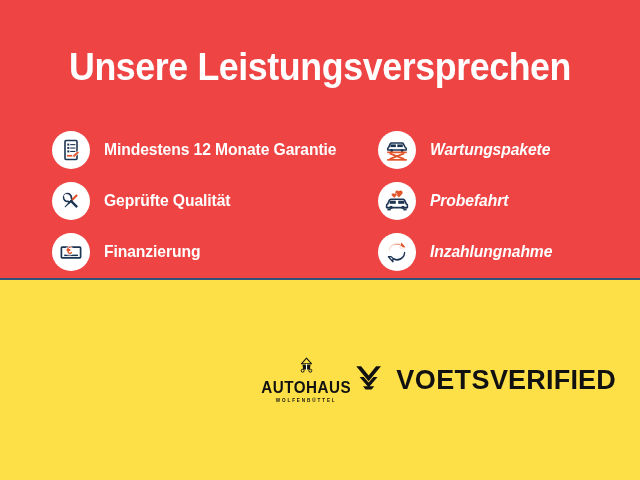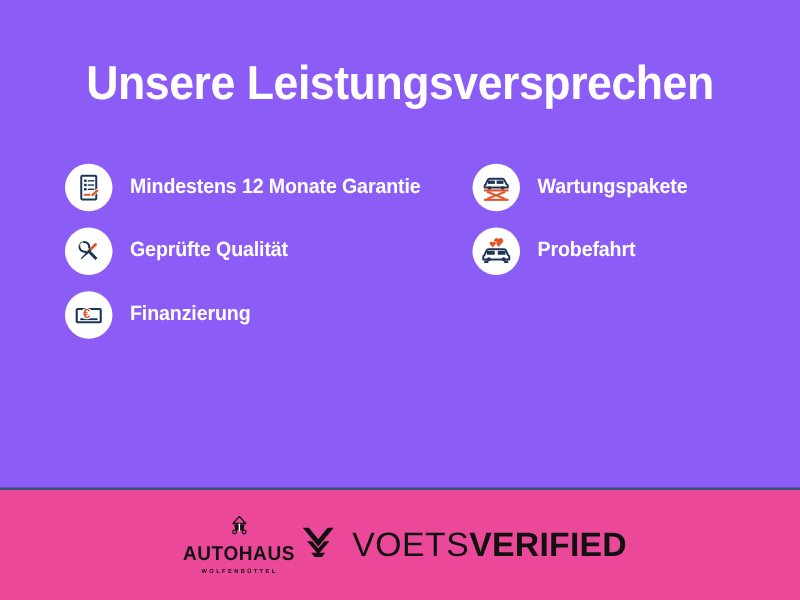--- a/index.html
+++ b/index.html
@@ -11,22 +11,22 @@
     -webkit-font-smoothing:antialiased;
   }
   .banner{
     position:relative;
     width:640px;height:480px;
     display:flex;flex-direction:column;
   }
   
   .panel{
     position:relative;
-    height:392px;
-    background:#8b5cf6;
+    height:280px;
+    background:#ef4444;
     box-sizing:border-box;
     padding:0;
     overflow:hidden;
   }
   .panel-rule{
     position:absolute;left:0;right:0;bottom:0;height:2px;
     background:#33527a;
   }
   .headline{
     margin:0;
@@ -44,21 +44,21 @@
   
   .columns{
     position:absolute;
     top:124px;left:0;right:0;
     display:flex;
     padding:0 16px 0 52px;
     box-sizing:border-box;
   }
   .col{display:flex;flex-direction:column;}
   .col-left{width:332px;}
-  .col-right{width:250px;}
+  .col-right{width:250px;font-style:italic;}
   .feature{
     display:flex;
     align-items:center;
     height:51px;
     margin:0 0 0 0;
   }
   .ico{
     flex:0 0 auto;
     width:38px;height:38px;
     border-radius:50%;
@@ -72,24 +72,24 @@
     font-size:16.5px;
     font-weight:bold;
     letter-spacing:-0.1px;
     transform:scaleX(0.95);
     transform-origin:left center;
     white-space:nowrap;
   }
   
   .footer{
     flex:1;
-    background:#ec4899;
+    background:#fde047;
     display:flex;
     align-items:center;
-    justify-content:center;
+    justify-content:flex-end;
     padding:0 24px 0 30px;
     box-sizing:border-box;
   }
   .autohaus{
     display:flex;flex-direction:column;align-items:center;
     line-height:1;
   }
   .autohaus .emblem{margin-bottom:3px;}
   .autohaus .word{
     font-size:16px;font-weight:bold;color:#111111;
@@ -101,21 +101,21 @@
     font-size:4.6px;font-weight:bold;color:#111111;
     letter-spacing:1.9px;
   }
   .voets{
     display:flex;align-items:center;
   }
   .voets .mark{margin-right:11px;}
   .voets .wordmark{
     font-size:27px;color:#111111;line-height:1;white-space:nowrap;
   }
-  .voets .w-light{font-weight:normal;letter-spacing:0.4px;}
+  .voets .w-light{font-weight:bold;letter-spacing:0.4px;}
   .voets .w-bold{font-weight:bold;letter-spacing:0.2px;}
 </style>
 </head>
 <body>
 
 <div class="banner">
 
   <div class="panel">
 
     <h1 class="headline">Unsere Leistungsversprechen</h1>
@@ -206,20 +206,32 @@
               <rect x="13.2" y="11.7" width="6.2" height="3.1" fill="#1d3553"></rect>
               <circle cx="6.1" cy="18.4" r="1.6" fill="#1d3553"></circle>
               <circle cx="17.9" cy="18.4" r="1.6" fill="#1d3553"></circle>
               <rect x="2.4" y="19.5" width="3.3" height="1.9" fill="#1d3553"></rect>
               <rect x="18.3" y="19.5" width="3.3" height="1.9" fill="#1d3553"></rect>
             </svg>
           </span>
           <span class="feature-label">Probefahrt</span>
         </div>
 
+        <div class="feature">
+          <span class="ico">
+            <svg width="24" height="24" viewBox="0 0 24 24">
+              <path d="M4.2 10.8 A7.8 7.8 0 0 1 18.4 6.6 L19.2 8.1 L14.6 8.1 L16.6 3.1 L17.6 4.9" fill="none" stroke="#e2542a" stroke-width="0.2"></path>
+              <path d="M4.4 11.5 A7.6 7.6 0 0 1 17.9 7.3 L20.6 7.3 L16.1 2.3 L16.1 5.2
+                       A7.6 7.6 0 0 0 4.4 11.5 Z" fill="#e2542a"></path>
+              <path d="M19.6 12.5 A7.6 7.6 0 0 1 6.1 16.7 L3.4 16.7 L7.9 21.7 L7.9 18.8
+                       A7.6 7.6 0 0 0 19.6 12.5 Z" fill="#ffffff" stroke="#1d3553" stroke-width="1.3" stroke-linejoin="round"></path>
+            </svg>
+          </span>
+          <span class="feature-label">Inzahlungnahme</span>
+        </div>
 
 
       </div>
     </div>
 
     <div class="panel-rule"></div>
   </div>
 
   <div class="footer">
 

